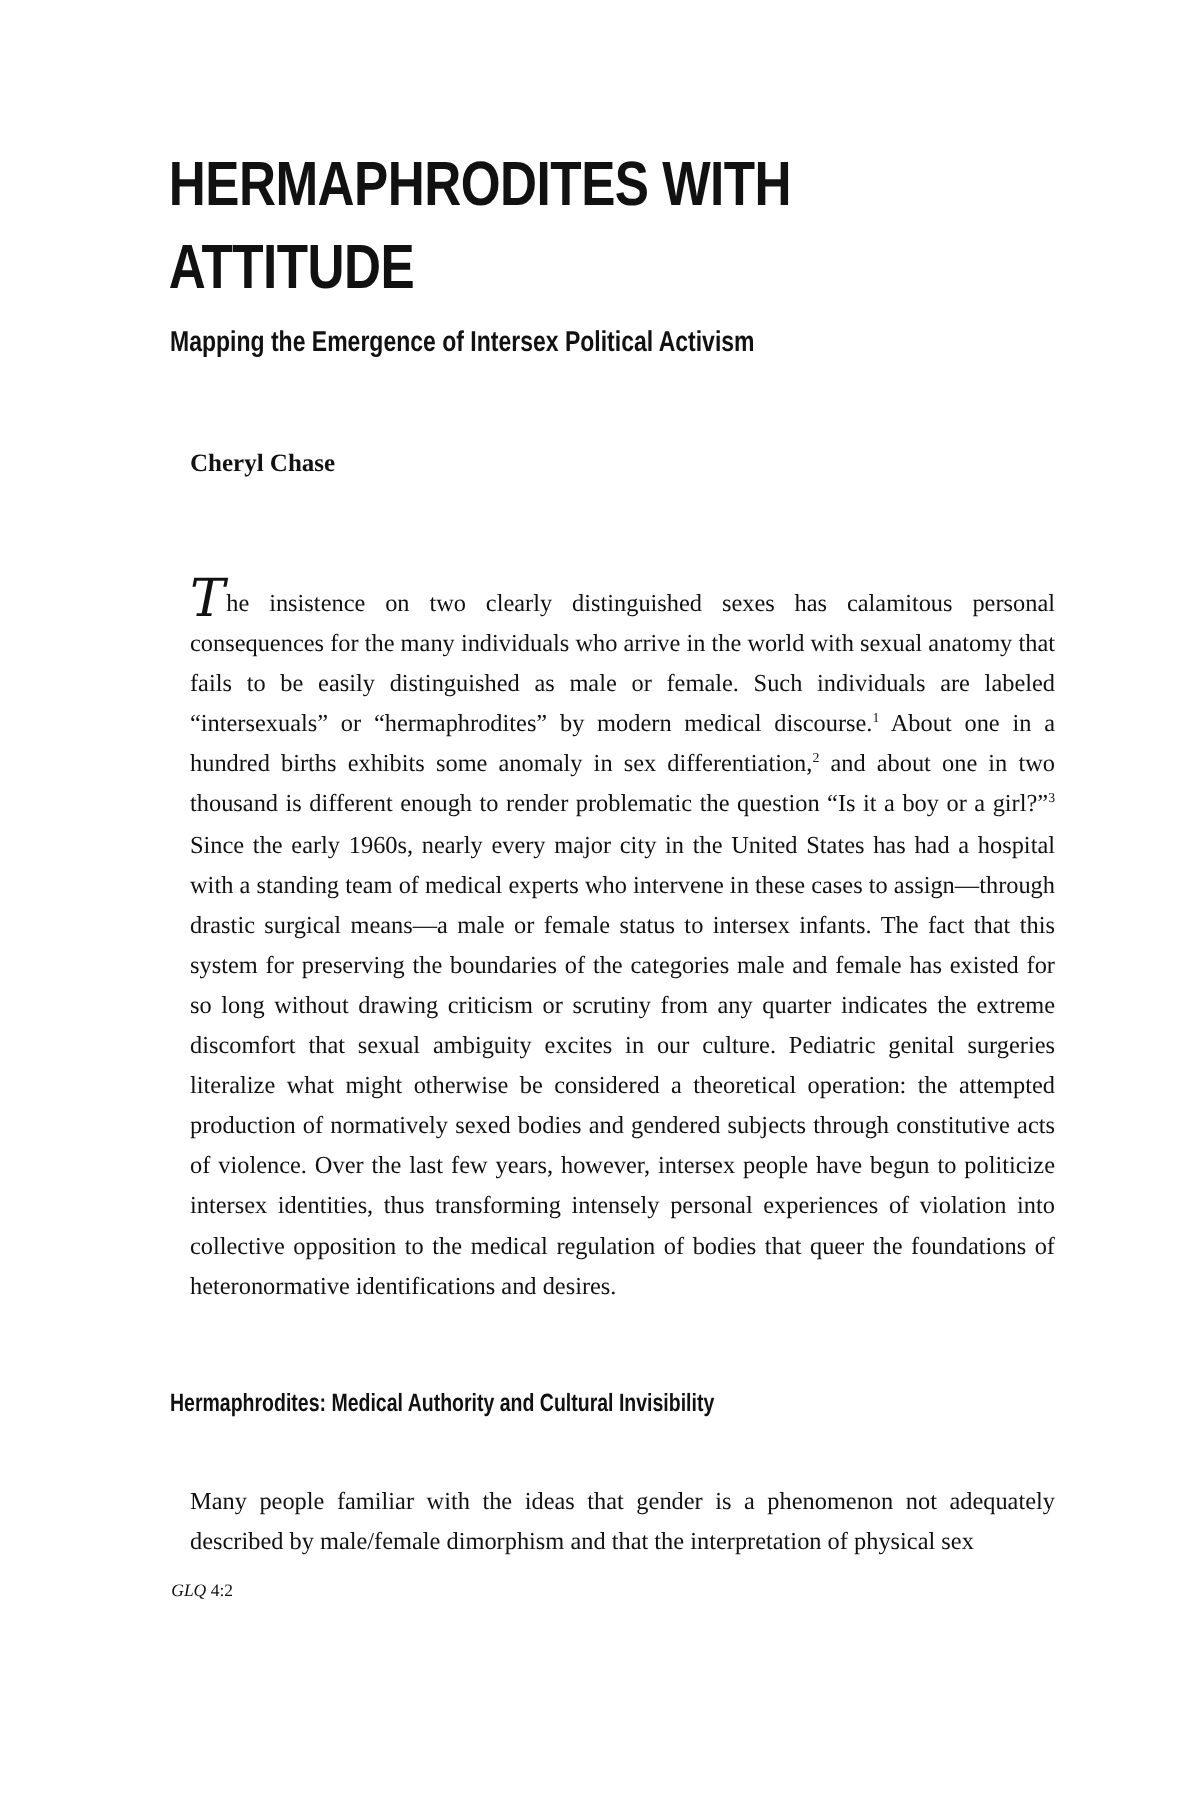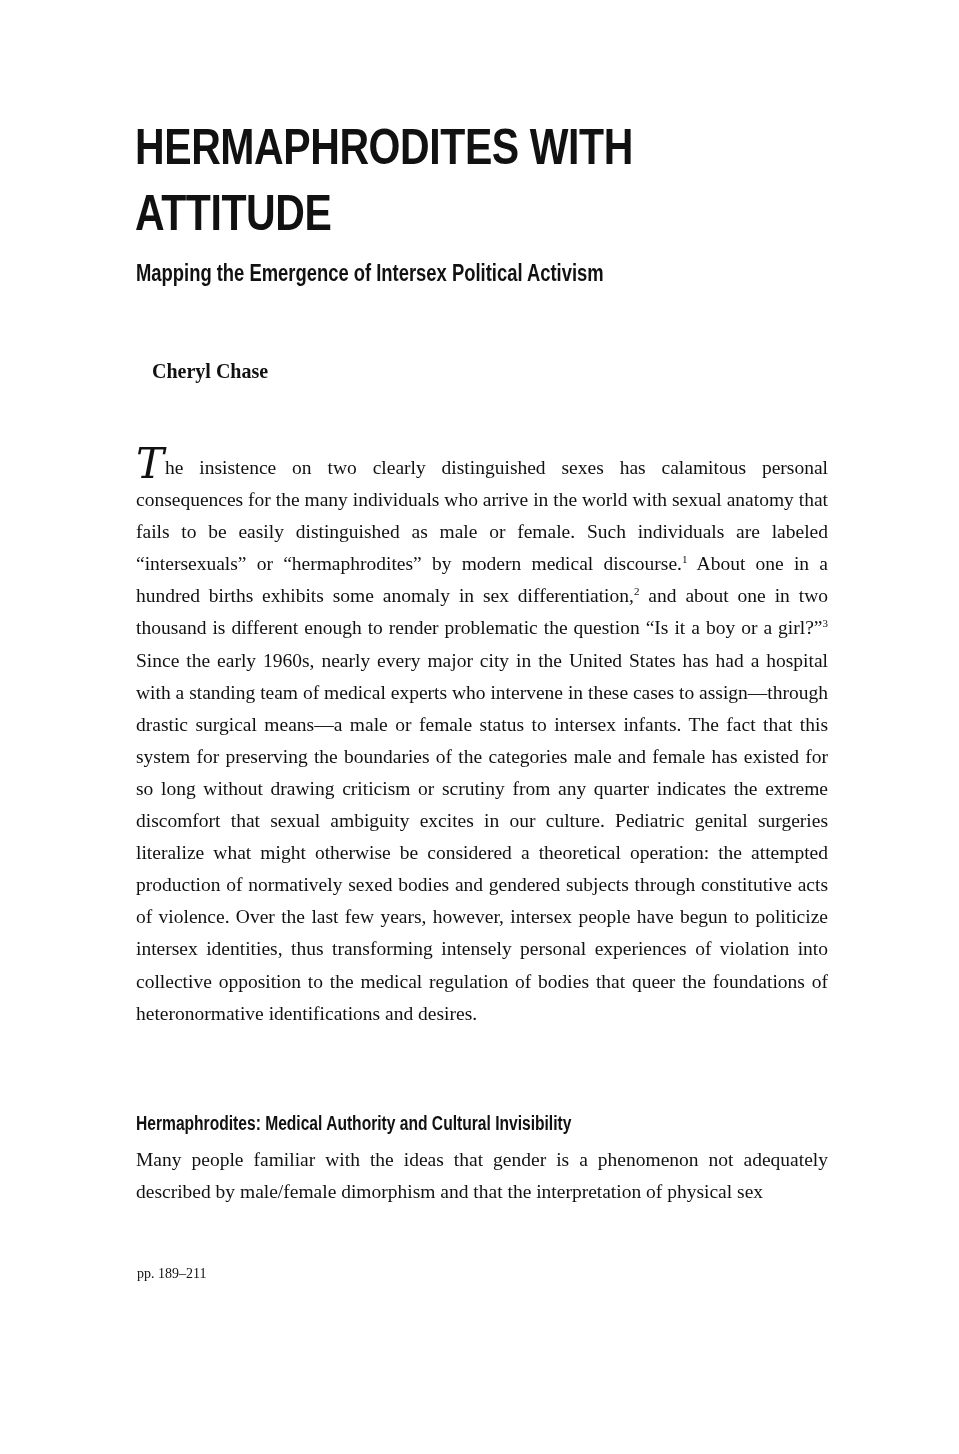--- a/index.html
+++ b/index.html
@@ -17,24 +17,24 @@
       font-size: 23px; line-height: 30px;
       transform: scaleX(0.80); transform-origin: left top; margin: 0;
     }
     .author {
       position: absolute; left: 136px; top: 344px;
       font-family: "Liberation Serif", serif; font-weight: bold; font-size: 20px; margin: 16px;
     }
     .body-text {
       position: absolute; left: 136px; width: 692px;
       font-family: "Liberation Serif", serif; font-size: 19.5px; line-height: 32.1px;
-      text-align: justify; margin: 0;
+      text-align: justify; margin: 16px;
     }
     .p1 { top: 452px; }
-    .p2 { top: 1144px; }
+    .p2 { top: 1170px; }
     .dropcap {
       font-family: "DejaVu Serif", serif; font-style: italic; font-size: 42px;
       line-height: 20px; vertical-align: -4px; margin-right: 1px;
     }
     .section-heading {
       position: absolute; left: 136px; top: 1112px; width: 800px;
       font-family: "Liberation Sans", sans-serif; font-weight: bold; font-size: 20px;
       transform: scaleX(0.78); transform-origin: left top; margin: 0;
     }
     .citation {
@@ -58,15 +58,15 @@
 
   <p class="author">Cheryl Chase</p>
 
   <p class="body-text p1"><span class="dropcap">T</span><span>he insistence on two clearly distinguished sexes has calamitous personal consequences for the many individuals who arrive in the world with sexual anatomy that fails to be easily distinguished as male or female. Such individuals are labeled “intersexuals” or “hermaphrodites” by modern medical discourse.</span><sup>1</sup><span> About one in a hundred births exhibits some anomaly in sex differentiation,</span><sup>2</sup><span> and about one in two thousand is different enough to render problematic the question “Is it a boy or a girl?”</span><sup>3</sup><span> Since the early 1960s, nearly every major city in the United States has had a hospital with a standing team of medical experts who intervene in these cases to assign—through drastic surgical means—a male or female status to intersex infants. The fact that this system for preserving the boundaries of the categories male and female has existed for so long without drawing criticism or scrutiny from any quarter indicates the extreme discomfort that sexual ambiguity excites in our culture. Pediatric genital surgeries literalize what might otherwise be considered a theoretical operation: the attempted production of normatively sexed bodies and gendered subjects through constitutive acts of violence. Over the last few years, however, intersex people have begun to politicize intersex identities, thus transforming intensely personal experiences of violation into collective opposition to the medical regulation of bodies that queer the foundations of heteronormative identifications and desires.</span></p>
 
   <h3 class="section-heading">Hermaphrodites: Medical Authority and Cultural Invisibility</h3>
 
   <p class="body-text p2">Many people familiar with the ideas that gender is a phenomenon not adequately described by male/female dimorphism and that the interpretation of physical sex</p>
 
   <div class="citation">
-    <div>pp. 189–211</div>
+    <div><span class="journal">GLQ</span><span> 4:2</span></div>
   </div>
 </div>
 
 </body></html>

